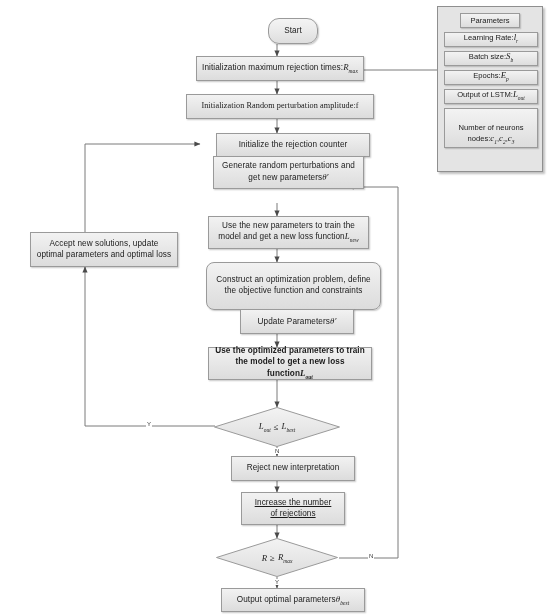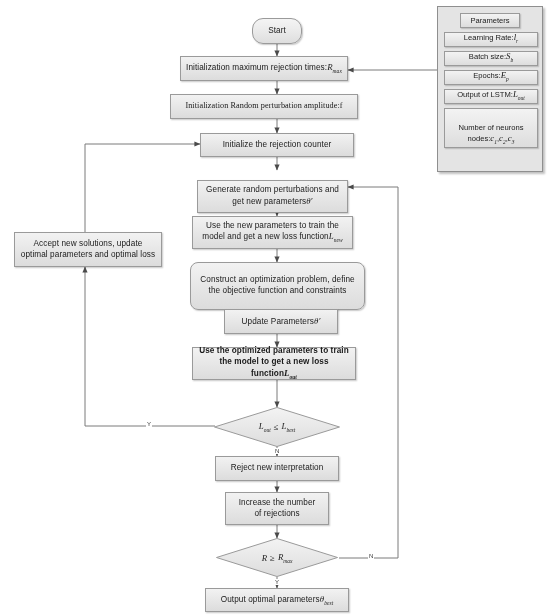--- a/index.html
+++ b/index.html
@@ -32,20 +32,21 @@
     text-align: center;
     color: #1a1a1a;
     font-size: 8.2px;
     line-height: 1.32;
     letter-spacing: 0.01em;
     background: linear-gradient(to bottom, #f2f2f2 0%, #e8e8e8 45%, #dcdcdc 100%);
     border: 1px solid #9a9a9a;
     box-shadow: 1px 1px 1.5px rgba(0,0,0,0.22);
     padding: 2px 4px;
     z-index: 3;
+    margin-left: 16px;
   }
   .node.terminal {
     border-radius: 11px;
     background: linear-gradient(to bottom, #f4f4f4 0%, #eaeaea 50%, #dedede 100%);
   }
   .node .txt { display: block; }
 
   
   .diamond {
     position: absolute;
@@ -186,21 +187,21 @@
   </div>
 
   <div class="node" style="left:170px; top:94px; width:188px; height:25px;font-family:Liberation Serif, serif;">
     <span class="txt">Initialization Random perturbation amplitude:f</span>
   </div>
 
   <div class="node" style="left:200px; top:133px; width:154px; height:24px;">
     <span class="txt">Initialize the rejection counter</span>
   </div>
 
-  <div class="node" style="left:197px; top:180px; width:151px; height:33px;">
+  <div class="node" style="left:197px; top:156px; width:151px; height:33px;">
     <span class="txt">
       <span>Generate random perturbations and</span><br>
       <span>get new parameters</span><span class="mi">θ′</span>
     </span>
   </div>
 
   <div class="node" style="left:192px; top:216px; width:161px; height:33px;">
     <span class="txt">
       <span>Use the new parameters to train the</span><br>
       <span>model and get a new loss function</span><span class="mi"><span>L</span><sub>new</sub></span>
@@ -247,21 +248,21 @@
     <span class="txt">
       <span>Accept new solutions, update</span><br>
       <span>optimal parameters and optimal loss</span>
     </span>
   </div>
 
   <div class="node" style="left:215px; top:456px; width:124px; height:25px;">
     <span class="txt">Reject new interpretation</span>
   </div>
 
-  <div class="node" style="left:225px; top:492px; width:104px; height:33px;">
+  <div class="node" style="left:225px; top:492px; width:104px; height:33px;text-decoration:underline;">
     <span class="txt">
       <span>Increase the number</span><br>
       <span>of rejections</span>
     </span>
   </div>
 
   <div class="diamond" style="left:215px; top:537px; width:124px; height:41px;">
     <svg width="124" height="41" viewBox="0 0 124 41" xmlns="http://www.w3.org/2000/svg">
       <defs>
         <linearGradient id="dg2" x1="0" y1="0" x2="0" y2="1">

